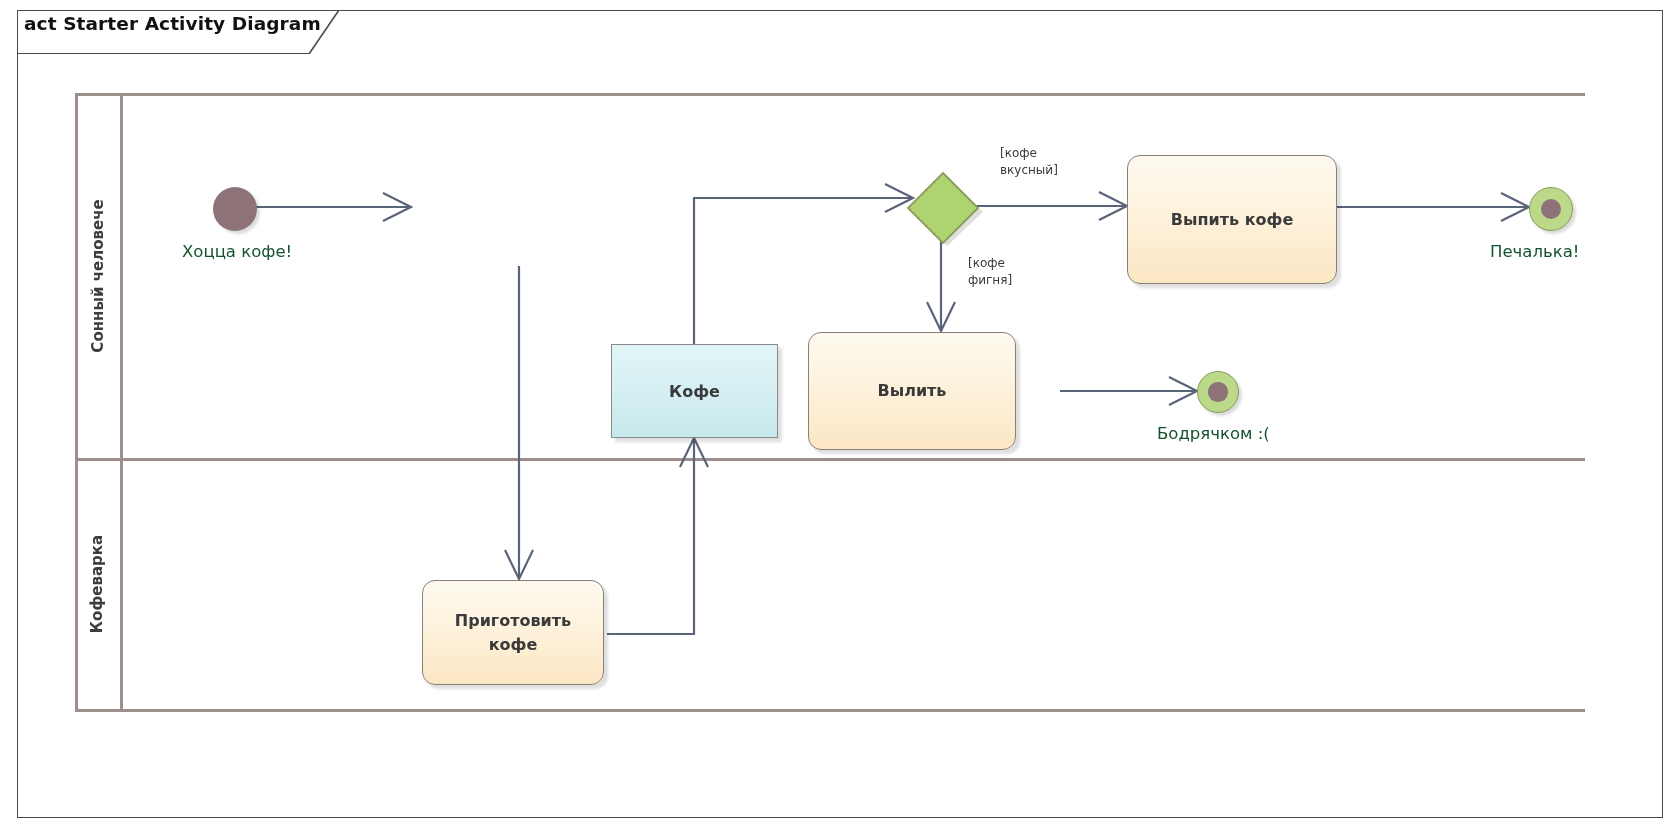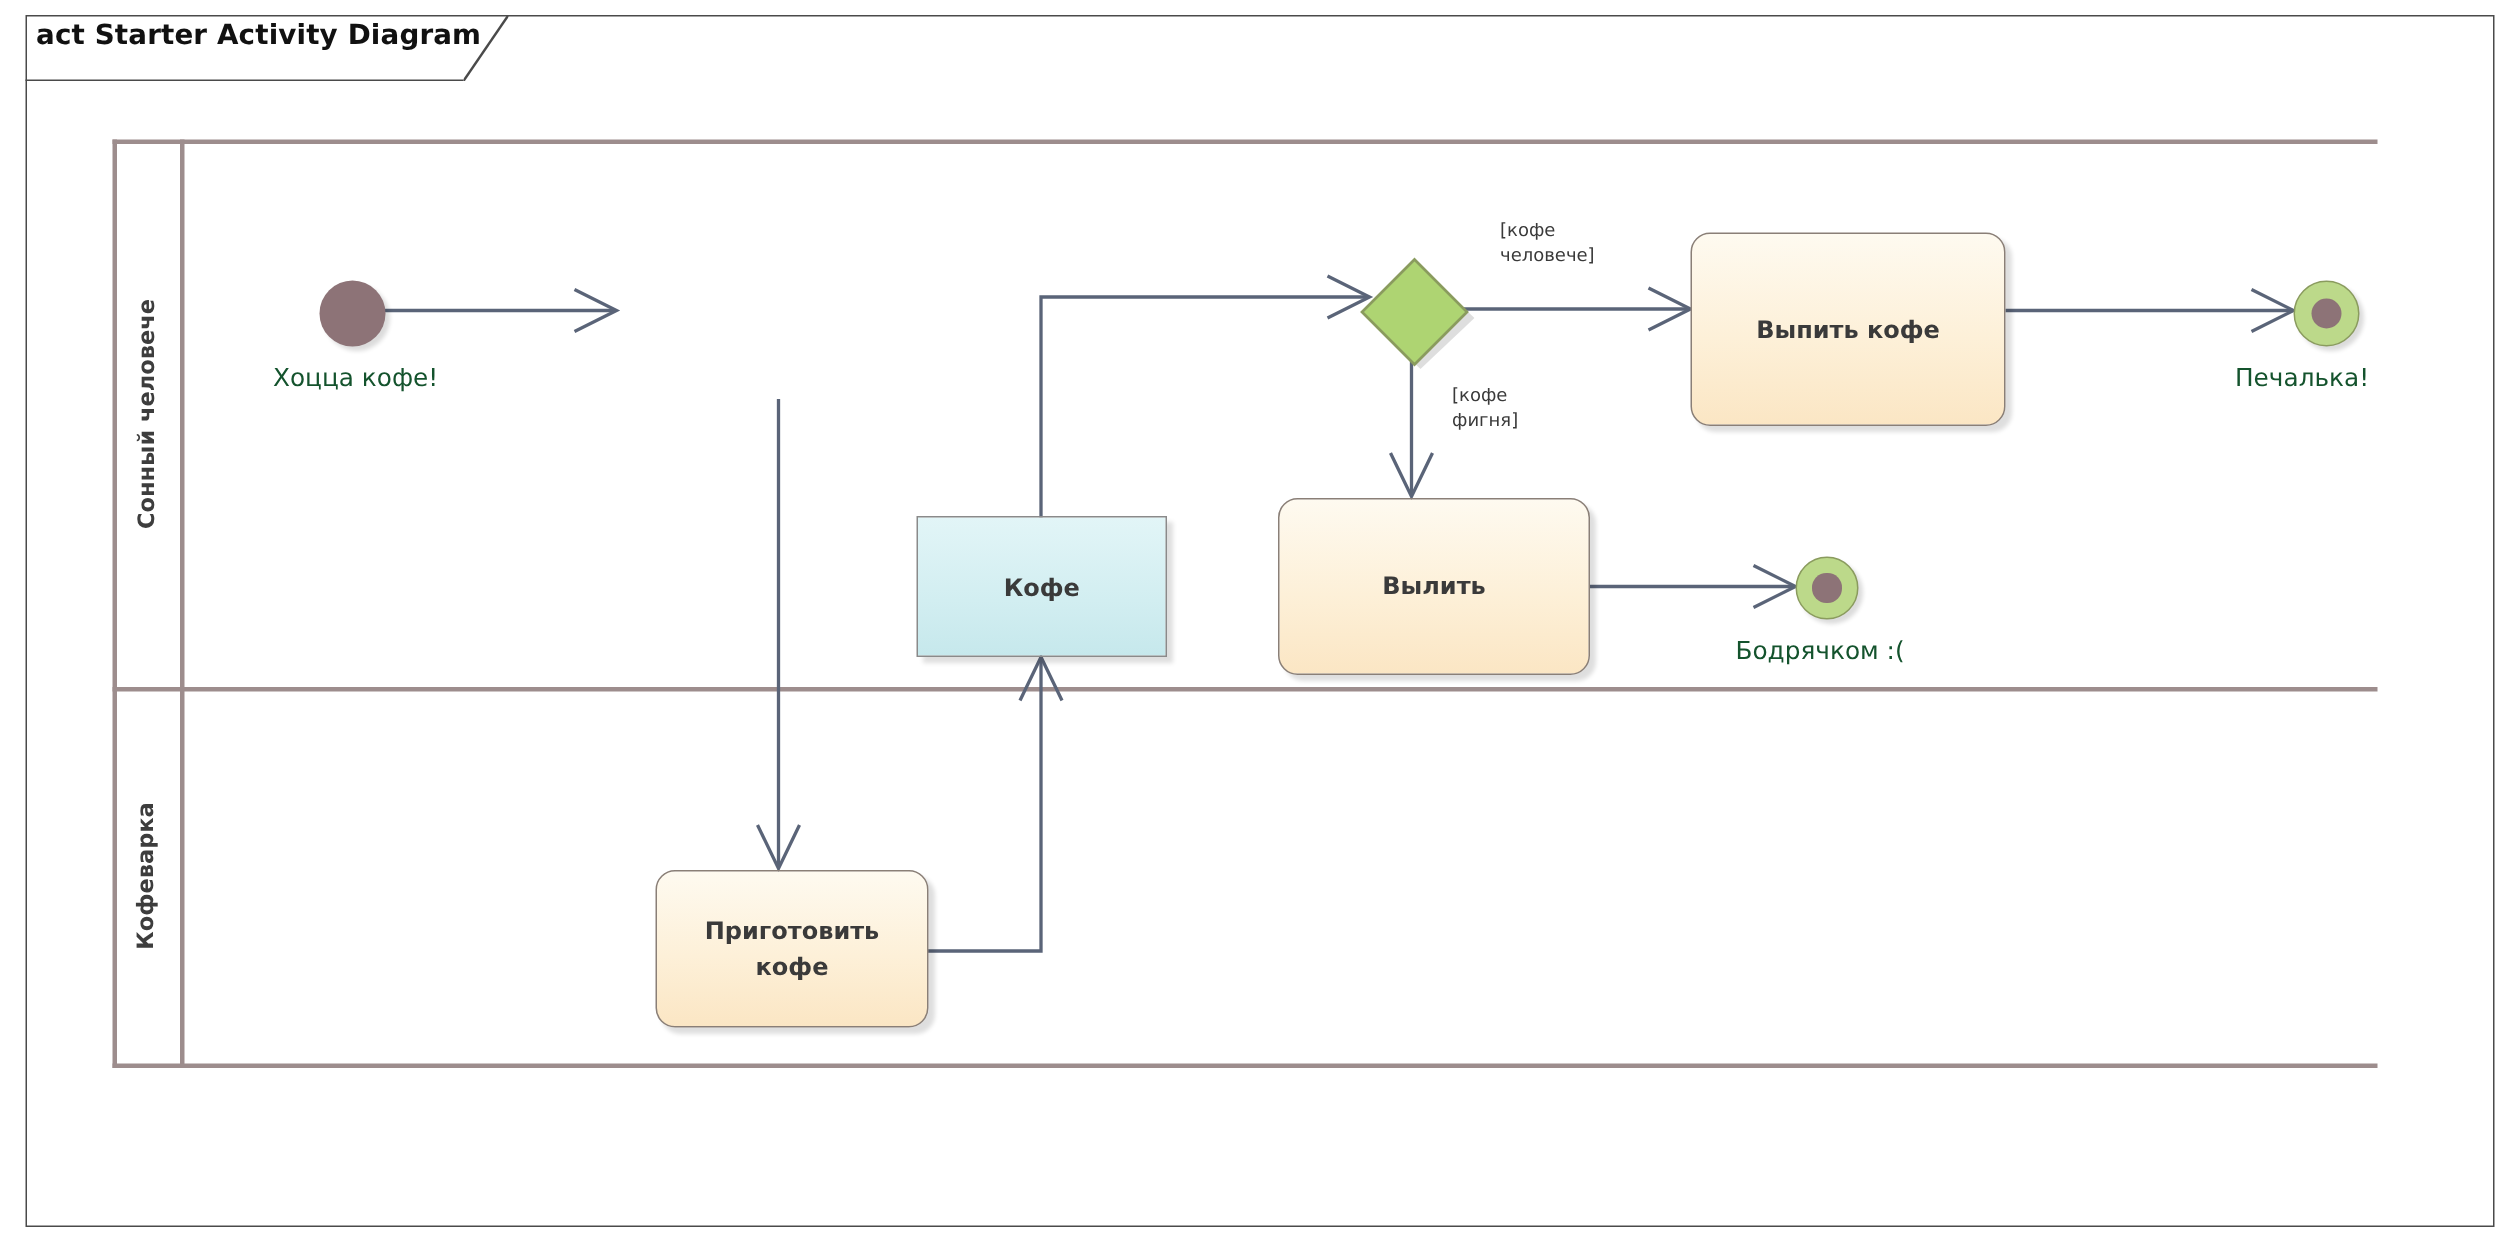--- a/index.html
+++ b/index.html
@@ -227,57 +227,57 @@
 
       <line x1="1060" y1="391" x2="1196" y2="391"></line>
       <polyline points="1169,377 1197,391 1169,405"></polyline>
     </g>
   </svg>
 
   <div class="node initial-node" style="left:213px; top:187px; width:44px; height:44px;"></div>
   <div class="lbl" style="left:182px; top:240px;">Хоцца кофе!</div>
 
 
-  <div class="node action" style="left:437px; top:580px; width:182px; height:105px;">
+  <div class="node action" style="left:422px; top:580px; width:182px; height:105px;">
     <div>
       <div>Приготовить</div>
       <div>кофе</div>
     </div>
   </div>
 
   <div class="node object-node" style="left:611px; top:344px; width:167px; height:94px;">
     <span>Кофе</span>
   </div>
 
   <svg class="node" style="left:905px; top:170px; width:78px; height:78px;" viewBox="0 0 78 78">
     <polygon points="42,8 78,42 42,76 6,42" fill="rgba(0,0,0,0.13)"></polygon>
     <polygon points="38,3 73,38 38,73 3,38" fill="#aed472" stroke="#8a9b5e" stroke-width="1.8"></polygon>
   </svg>
 
   <div class="node action" style="left:1127px; top:155px; width:210px; height:129px;">
     <span>Выпить кофе</span>
   </div>
 
-  <div class="node action" style="left:852px; top:332px; width:208px; height:118px;">
+  <div class="node action" style="left:808px; top:332px; width:208px; height:118px;">
     <span>Вылить</span>
   </div>
 
   <div class="node final-node" style="left:1529px; top:187px; width:44px; height:44px;">
     <div class="dot"></div>
   </div>
   <div class="lbl" style="left:1490px; top:240px;">Печалька!</div>
 
   <div class="node final-node" style="left:1197px; top:371px; width:42px; height:42px;">
     <div class="dot"></div>
   </div>
   <div class="lbl" style="left:1157px; top:422px;">Бодрячком :(</div>
 
   <div class="guard" style="left:1000px; top:145px;">
     <div>[кофе</div>
-    <div>человече]</div>
+    <div>вкусный]</div>
   </div>
 
   <div class="guard" style="left:968px; top:255px;">
     <div>[кофе</div>
     <div>фигня]</div>
   </div>
 
 </div>
 
 </body></html>

